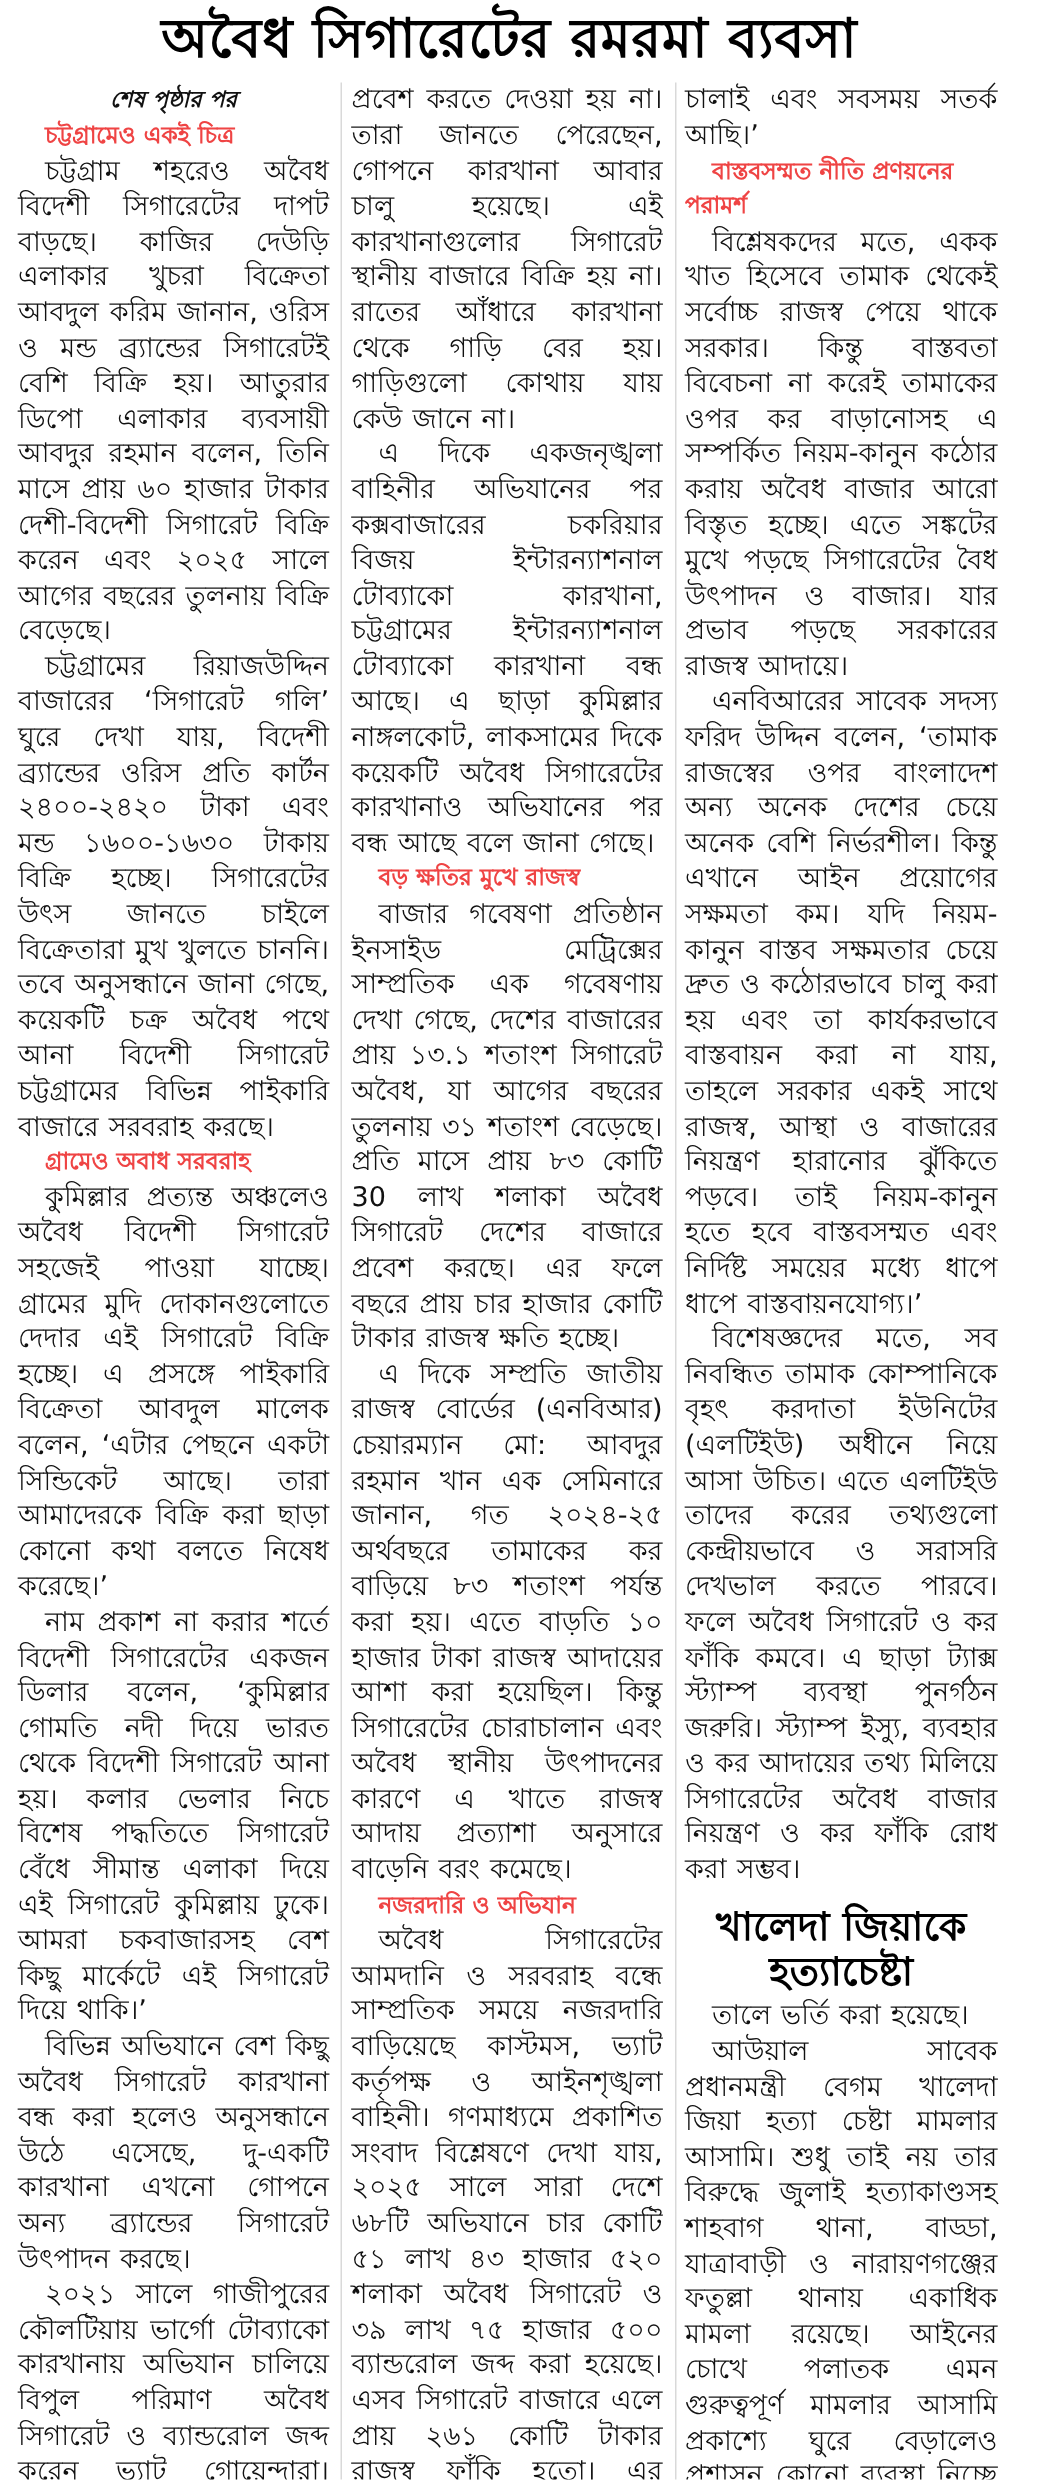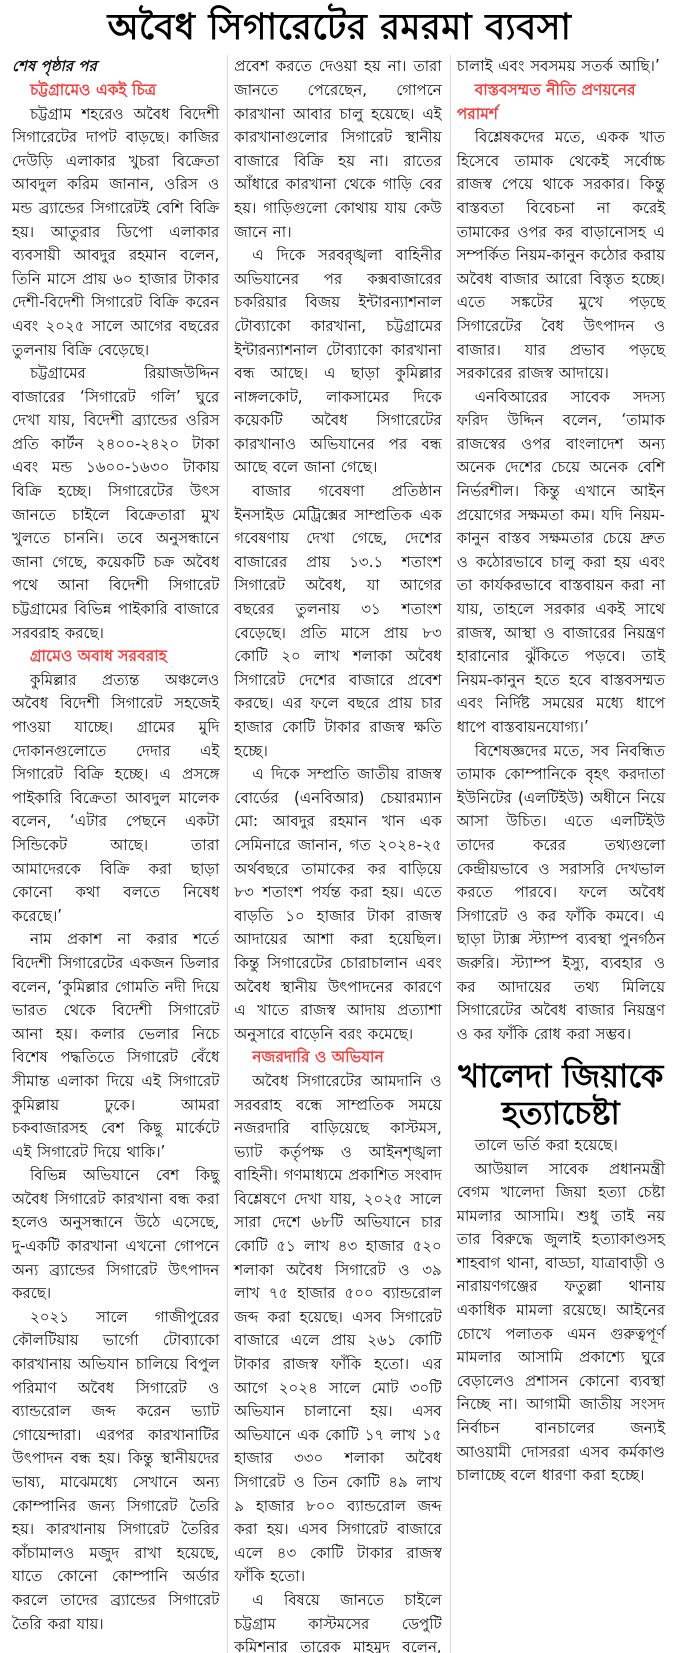--- a/index.html
+++ b/index.html
@@ -35,46 +35,46 @@
   }
   .col {
     box-sizing: border-box;
     width: 33.333%;
     padding: 0 8px 0 6px;
     border-right: 1px solid #d9d9d9;
   }
   .col:last-child { border-right: none; }
   .col p {
     margin: 0;
-    font-size: 15px;
+    font-size: 18px;
     line-height: 23.6px;
     text-align: justify;
     text-indent: 18px;
     word-spacing: 1px;
   }
   .col p.noindent { text-indent: 0; }
   .lead {
     font-weight: bold;
     font-style: italic;
     font-size: 15px;
     line-height: 23.6px;
     text-indent: 0;
-    text-align: left;
+    text-align: center;
   }
   .subhead {
     font-weight: bold;
     font-size: 15.5px;
     line-height: 23.6px;
     text-indent: 18px;
     text-align: left;
     color: #ef4444;
   }
   .headline2 {
     margin: 12px 0 2px 0;
-    font-size: 32px;
+    font-size: 26px;
     line-height: 1.15;
     font-weight: bold;
     text-align: center;
     color: #000000;
     text-indent: 0;
   }
 </style>
 </head>
 <body>
 
@@ -87,22 +87,23 @@
         <p>চট্টগ্রাম শহরেও অবৈধ বিদেশী সিগারেটের দাপট বাড়ছে। কাজির দেউড়ি এলাকার খুচরা বিক্রেতা আবদুল করিম জানান, ওরিস ও মন্ড ব্র্যান্ডের সিগারেটই বেশি বিক্রি হয়। আতুরার ডিপো এলাকার ব্যবসায়ী আবদুর রহমান বলেন, তিনি মাসে প্রায় ৬০ হাজার টাকার দেশী-বিদেশী সিগারেট বিক্রি করেন এবং ২০২৫ সালে আগের বছরের তুলনায় বিক্রি বেড়েছে।</p>
         <p>চট্টগ্রামের রিয়াজউদ্দিন বাজারের ‘সিগারেট গলি’ ঘুরে দেখা যায়, বিদেশী ব্র্যান্ডের ওরিস প্রতি কার্টন ২৪০০-২৪২০ টাকা এবং মন্ড ১৬০০-১৬৩০ টাকায় বিক্রি হচ্ছে। সিগারেটের উৎস জানতে চাইলে বিক্রেতারা মুখ খুলতে চাননি। তবে অনুসন্ধানে জানা গেছে, কয়েকটি চক্র অবৈধ পথে আনা বিদেশী সিগারেট চট্টগ্রামের বিভিন্ন পাইকারি বাজারে সরবরাহ করছে।</p>
         <div class="subhead">গ্রামেও অবাধ সরবরাহ</div>
         <p>কুমিল্লার প্রত্যন্ত অঞ্চলেও অবৈধ বিদেশী সিগারেট সহজেই পাওয়া যাচ্ছে। গ্রামের মুদি দোকানগুলোতে দেদার এই সিগারেট বিক্রি হচ্ছে। এ প্রসঙ্গে পাইকারি বিক্রেতা আবদুল মালেক বলেন, ‘এটার পেছনে একটা সিন্ডিকেট আছে। তারা আমাদেরকে বিক্রি করা ছাড়া কোনো কথা বলতে নিষেধ করেছে।’</p>
         <p>নাম প্রকাশ না করার শর্তে বিদেশী সিগারেটের একজন ডিলার বলেন, ‘কুমিল্লার গোমতি নদী দিয়ে ভারত থেকে বিদেশী সিগারেট আনা হয়। কলার ভেলার নিচে বিশেষ পদ্ধতিতে সিগারেট বেঁধে সীমান্ত এলাকা দিয়ে এই সিগারেট কুমিল্লায় ঢুকে। আমরা চকবাজারসহ বেশ কিছু মার্কেটে এই সিগারেট দিয়ে থাকি।’</p>
         <p>বিভিন্ন অভিযানে বেশ কিছু অবৈধ সিগারেট কারখানা বন্ধ করা হলেও অনুসন্ধানে উঠে এসেছে, দু-একটি কারখানা এখনো গোপনে অন্য ব্র্যান্ডের সিগারেট উৎপাদন করছে।</p>
         <p>২০২১ সালে গাজীপুরের কৌলটিয়ায় ভার্গো টোব্যাকো কারখানায় অভিযান চালিয়ে বিপুল পরিমাণ অবৈধ সিগারেট ও ব্যান্ডরোল জব্দ করেন ভ্যাট গোয়েন্দারা। এরপর কারখানাটির উৎপাদন বন্ধ হয়। কিন্তু স্থানীয়দের ভাষ্য, মাঝেমধ্যে সেখানে অন্য কোম্পানির জন্য সিগারেট তৈরি হয়। কারখানায় সিগারেট তৈরির কাঁচামালও মজুদ রাখা হয়েছে, যাতে কোনো কোম্পানি অর্ডার করলে তাদের ব্র্যান্ডের সিগারেট তৈরি করা যায়।</p>
       </div>
     <div class="col">
         <p class="noindent">প্রবেশ করতে দেওয়া হয় না। তারা জানতে পেরেছেন, গোপনে কারখানা আবার চালু হয়েছে। এই কারখানাগুলোর সিগারেট স্থানীয় বাজারে বিক্রি হয় না। রাতের আঁধারে কারখানা থেকে গাড়ি বের হয়। গাড়িগুলো কোথায় যায় কেউ জানে না।</p>
-        <p>এ দিকে সরবরৃঙ্খলা বাহিনীর অভিযানের পর কক্সবাজারের চকরিয়ার বিজয় ইন্টারন্যাশনাল টোব্যাকো কারখানা, চট্টগ্রামের ইন্টারন্যাশনাল টোব্যাকো কারখানা বন্ধ আছে। এ ছাড়া কুমিল্লার নাঙ্গলকোট, লাকসামের দিকে কয়েকটি অবৈধ সিগারেটের কারখানাও অভিযানের পর বন্ধ আছে বলে জানা গেছে।</p>
-        <p>বাজার গবেষণা প্রতিষ্ঠান ইনসাইড মেট্রিক্সের সাম্প্রতিক এক গবেষণায় দেখা গেছে, দেশের বাজারের প্রায় ১৩.১ শতাংশ সিগারেট অবৈধ, যা আগের বছরের তুলনায় ৩১ শতাংশ বেড়েছে। প্রতি মাসে প্রায় ৮৩ কোটি ২০ লাখ শলাকা অবৈধ সিগারেট দেশের বাজারে প্রবেশ করছে। এর ফলে বছরে প্রায় চার হাজার কোটি টাকার রাজস্ব ক্ষতি হচ্ছে।</p>
+        <p>এ দিকে একজনৃঙ্খলা বাহিনীর অভিযানের পর কক্সবাজারের চকরিয়ার বিজয় ইন্টারন্যাশনাল টোব্যাকো কারখানা, চট্টগ্রামের ইন্টারন্যাশনাল টোব্যাকো কারখানা বন্ধ আছে। এ ছাড়া কুমিল্লার নাঙ্গলকোট, লাকসামের দিকে কয়েকটি অবৈধ সিগারেটের কারখানাও অভিযানের পর বন্ধ আছে বলে জানা গেছে।</p>
+        <div class="subhead">বড় ক্ষতির মুখে রাজস্ব</div>
+        <p>বাজার গবেষণা প্রতিষ্ঠান ইনসাইড মেট্রিক্সের সাম্প্রতিক এক গবেষণায় দেখা গেছে, দেশের বাজারের প্রায় ১৩.১ শতাংশ সিগারেট অবৈধ, যা আগের বছরের তুলনায় ৩১ শতাংশ বেড়েছে। প্রতি মাসে প্রায় ৮৩ কোটি 30 লাখ শলাকা অবৈধ সিগারেট দেশের বাজারে প্রবেশ করছে। এর ফলে বছরে প্রায় চার হাজার কোটি টাকার রাজস্ব ক্ষতি হচ্ছে।</p>
         <p>এ দিকে সম্প্রতি জাতীয় রাজস্ব বোর্ডের (এনবিআর) চেয়ারম্যান মো: আবদুর রহমান খান এক সেমিনারে জানান, গত ২০২৪-২৫ অর্থবছরে তামাকের কর বাড়িয়ে ৮৩ শতাংশ পর্যন্ত করা হয়। এতে বাড়তি ১০ হাজার টাকা রাজস্ব আদায়ের আশা করা হয়েছিল। কিন্তু সিগারেটের চোরাচালান এবং অবৈধ স্থানীয় উৎপাদনের কারণে এ খাতে রাজস্ব আদায় প্রত্যাশা অনুসারে বাড়েনি বরং কমেছে।</p>
         <div class="subhead">নজরদারি ও অভিযান</div>
         <p>অবৈধ সিগারেটের আমদানি ও সরবরাহ বন্ধে সাম্প্রতিক সময়ে নজরদারি বাড়িয়েছে কাস্টমস, ভ্যাট কর্তৃপক্ষ ও আইনশৃঙ্খলা বাহিনী। গণমাধ্যমে প্রকাশিত সংবাদ বিশ্লেষণে দেখা যায়, ২০২৫ সালে সারা দেশে ৬৮টি অভিযানে চার কোটি ৫১ লাখ ৪৩ হাজার ৫২০ শলাকা অবৈধ সিগারেট ও ৩৯ লাখ ৭৫ হাজার ৫০০ ব্যান্ডরোল জব্দ করা হয়েছে। এসব সিগারেট বাজারে এলে প্রায় ২৬১ কোটি টাকার রাজস্ব ফাঁকি হতো। এর আগে ২০২৪ সালে মোট ৩০টি অভিযান চালানো হয়। এসব অভিযানে এক কোটি ১৭ লাখ ১৫ হাজার ৩৩০ শলাকা অবৈধ সিগারেট ও তিন কোটি ৪৯ লাখ ৯ হাজার ৮০০ ব্যান্ডরোল জব্দ করা হয়। এসব সিগারেট বাজারে এলে ৪৩ কোটি টাকার রাজস্ব ফাঁকি হতো।</p>
         <p>এ বিষয়ে জানতে চাইলে চট্টগ্রাম কাস্টমসের ডেপুটি কমিশনার তারেক মাহমুদ বলেন, সমুদ্রবন্দর ও বিমানবন্দরে নজরদারি জোরদার করা হয়েছে। ইতোমধ্যে বিভিন্ন অভিযানে বিপুল পরিমাণ অবৈধ সিগারেট জব্দ করা হয়েছে। কর্মকর্তাদের কেউ এর সাথে জড়িত কি না সেটি খতিয়ে দেখতে অভ্যন্তরীণ গোয়েন্দা টিম কাজ করছে বলেও জানান তিনি।</p>
       </div>
     <div class="col">
         <p class="noindent">চালাই এবং সবসময় সতর্ক আছি।’</p>
         <div class="subhead">বাস্তবসম্মত নীতি প্রণয়নের পরামর্শ</div>
         <p>বিশ্লেষকদের মতে, একক খাত হিসেবে তামাক থেকেই সর্বোচ্চ রাজস্ব পেয়ে থাকে সরকার। কিন্তু বাস্তবতা বিবেচনা না করেই তামাকের ওপর কর বাড়ানোসহ এ সম্পর্কিত নিয়ম-কানুন কঠোর করায় অবৈধ বাজার আরো বিস্তৃত হচ্ছে। এতে সঙ্কটের মুখে পড়ছে সিগারেটের বৈধ উৎপাদন ও বাজার। যার প্রভাব পড়ছে সরকারের রাজস্ব আদায়ে।</p>
         <p>এনবিআরের সাবেক সদস্য ফরিদ উদ্দিন বলেন, ‘তামাক রাজস্বের ওপর বাংলাদেশ অন্য অনেক দেশের চেয়ে অনেক বেশি নির্ভরশীল। কিন্তু এখানে আইন প্রয়োগের সক্ষমতা কম। যদি নিয়ম-কানুন বাস্তব সক্ষমতার চেয়ে দ্রুত ও কঠোরভাবে চালু করা হয় এবং তা কার্যকরভাবে বাস্তবায়ন করা না যায়, তাহলে সরকার একই সাথে রাজস্ব, আস্থা ও বাজারের নিয়ন্ত্রণ হারানোর ঝুঁকিতে পড়বে। তাই নিয়ম-কানুন হতে হবে বাস্তবসম্মত এবং নির্দিষ্ট সময়ের মধ্যে ধাপে ধাপে বাস্তবায়নযোগ্য।’</p>

